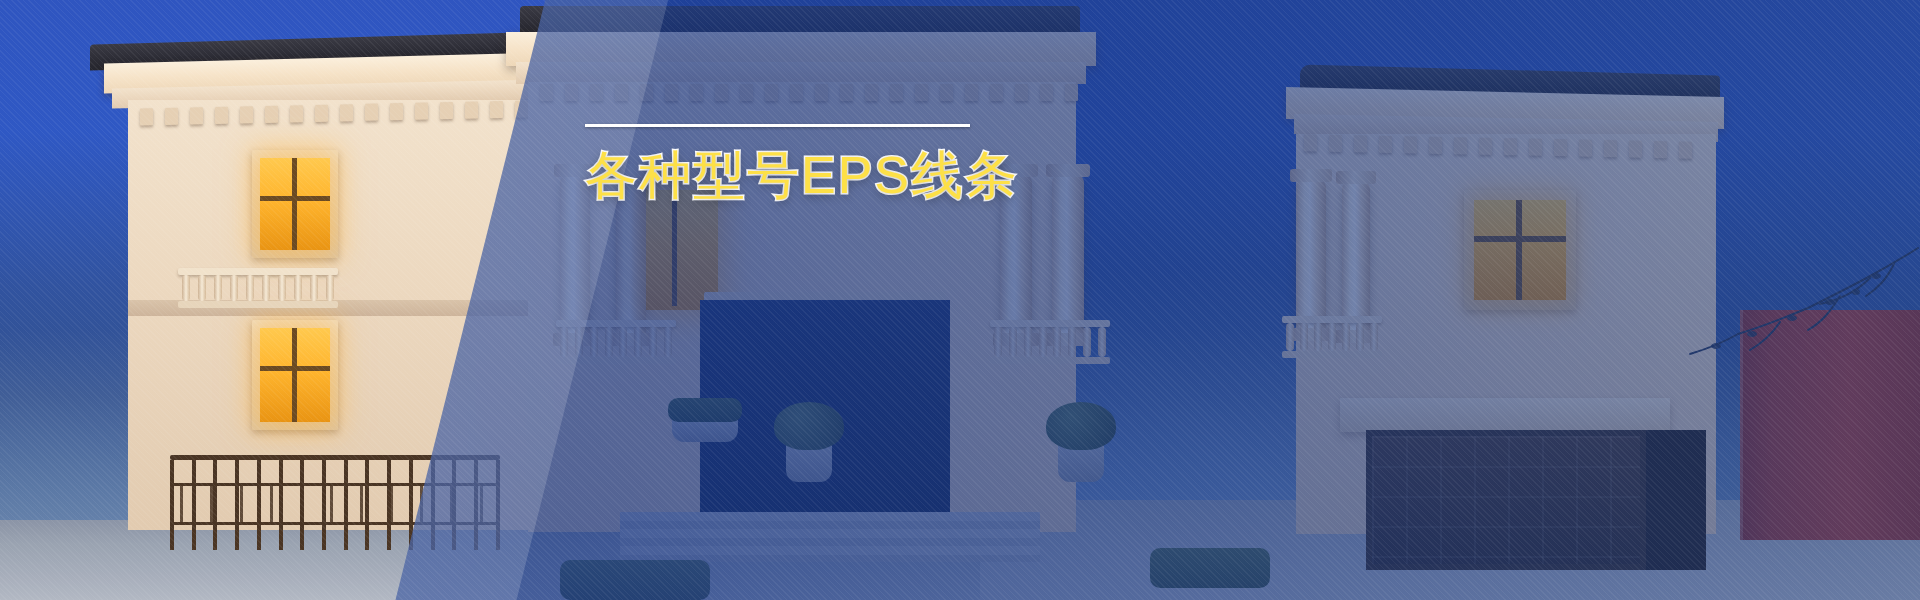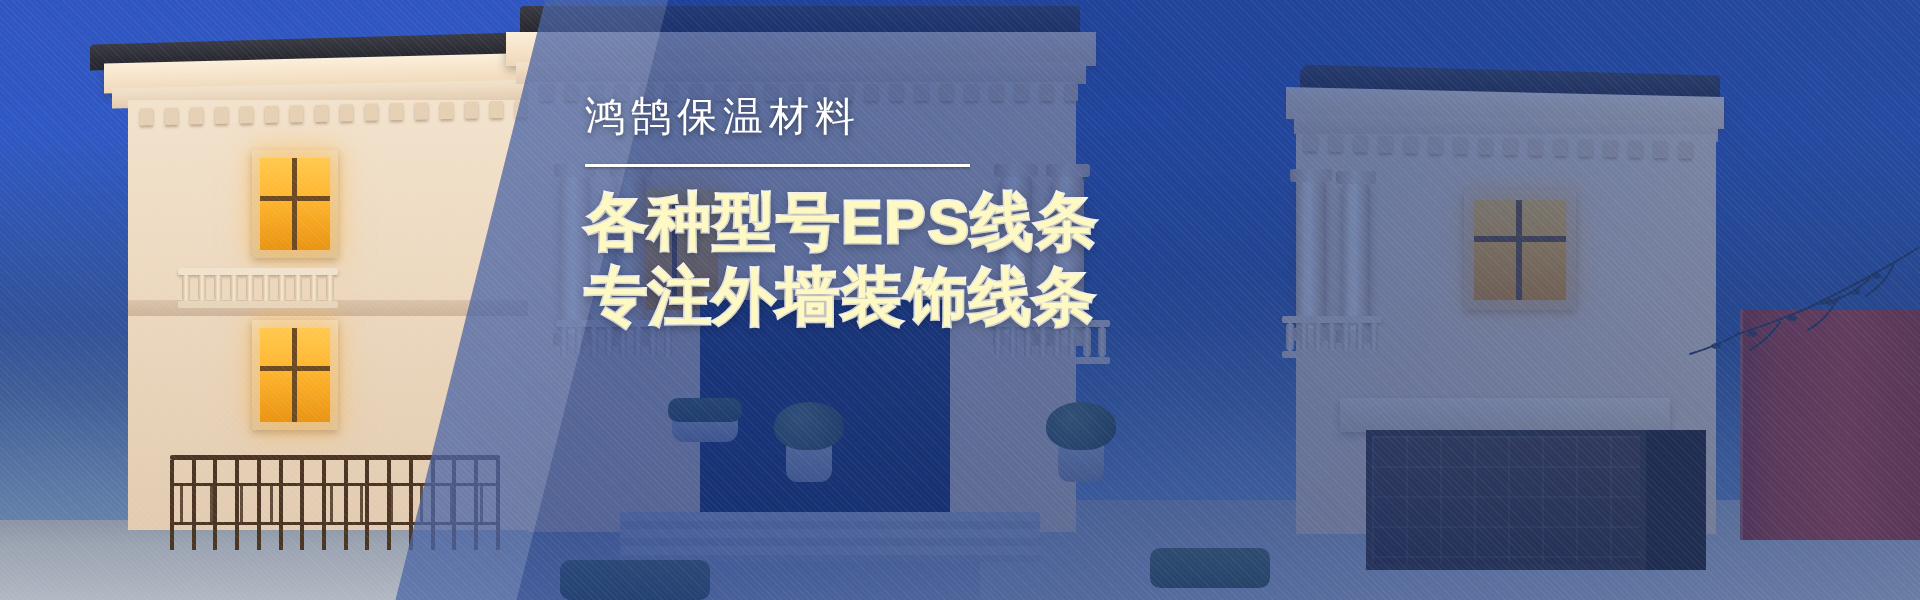--- a/index.html
+++ b/index.html
@@ -153,21 +153,21 @@
   .copy{position:absolute;left:585px;top:96px;width:1000px;}
   .brand{
     font-size:40px;font-weight:400;color:#ffffff;letter-spacing:6px;line-height:1;
     text-shadow:0 2px 6px rgba(0,0,0,.45);
   }
   .rule{
     height:3px;background:#ffffff;margin:28px 0 0 0;width:385px;
     box-shadow:0 1px 3px rgba(0,0,0,.35);
   }
   .headline{
-    margin-top:18px;font-size:62px;font-weight:bold;color:#fef9c3;
+    margin-top:18px;font-size:52px;font-weight:normal;color:#fde047;
     letter-spacing:2px;line-height:1.18;white-space:nowrap;
     -webkit-text-stroke:3px #ffffff;paint-order:stroke fill;
     text-shadow:0 3px 10px rgba(0,0,0,.35);
   }
   .tagline{
     margin-top:30px;font-size:31px;color:#ffffff;letter-spacing:3px;
     text-shadow:0 2px 6px rgba(0,0,0,.45);white-space:nowrap;
   }
 </style>
 </head>
@@ -413,19 +413,17 @@
         <i></i>
         <i></i>
     </div>
   </div>
 
   <div class="panel"></div>
   <div class="panelSheen"></div>
   <div class="hatch"></div>
 
   <div class="copy">
-    <div class="brand">鸿鹄保温材料</div>
     <div class="rule"></div>
     <div class="headline">各种型号EPS线条</div>
-    <div class="headline" style="margin-top:2px">专注外墙装饰线条</div>
   </div>
 
 </div>
 
 </body></html>

